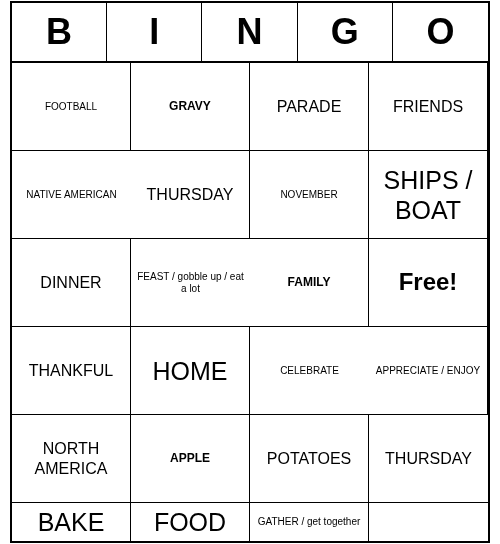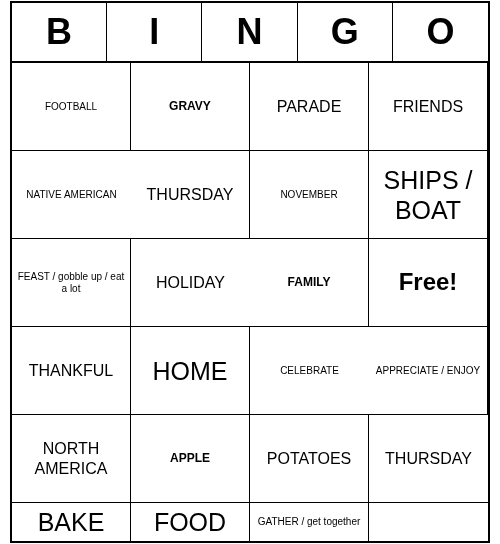--- a/index.html
+++ b/index.html
@@ -80,22 +80,22 @@
     </div>
   <div class="bingo-grid">
   <div class="bingo-cell cell-small">FOOTBALL</div>
       <div class="bingo-cell cell-large">GRAVY</div>
       <div class="bingo-cell">PARADE</div>
       <div class="bingo-cell">FRIENDS</div>
       <div class="bingo-cell cell-small">NATIVE AMERICAN</div>
       <div class="bingo-cell">THURSDAY</div>
       <div class="bingo-cell cell-small">NOVEMBER</div>
       <div class="bingo-cell cell-xlarge">SHIPS / BOAT</div>
+      <div class="bingo-cell">DINNER</div>
       <div class="bingo-cell cell-small">FEAST / gobble up / eat a lot</div>
-      <div class="bingo-cell">HOLIDAY</div>
       <div class="bingo-cell cell-large">FAMILY</div>
       <div class="bingo-cell cell-free">Free!</div>
       <div class="bingo-cell">THANKFUL</div>
       <div class="bingo-cell cell-xlarge">HOME</div>
       <div class="bingo-cell cell-small">CELEBRATE</div>
       <div class="bingo-cell cell-small">APPRECIATE / ENJOY</div>
       <div class="bingo-cell">NORTH AMERICA</div>
       <div class="bingo-cell cell-large">APPLE</div>
       <div class="bingo-cell">POTATOES</div>
       <div class="bingo-cell">THURSDAY</div>

